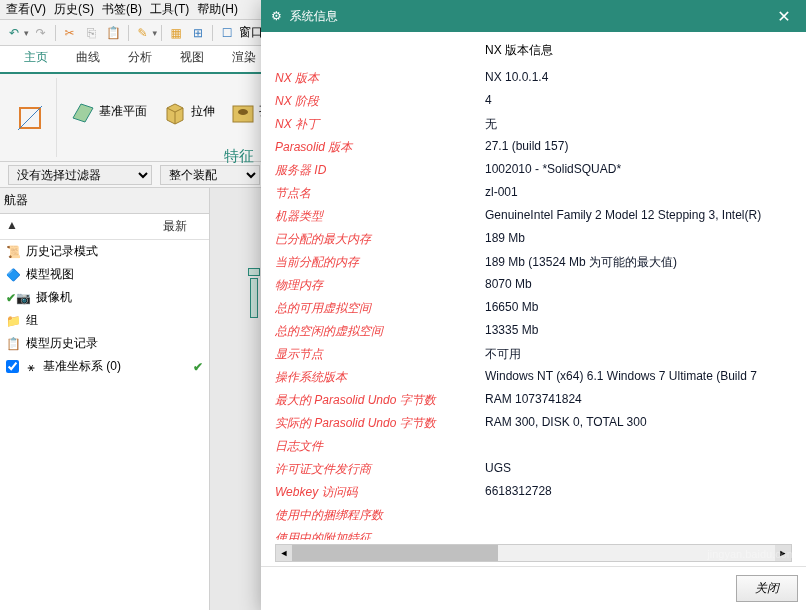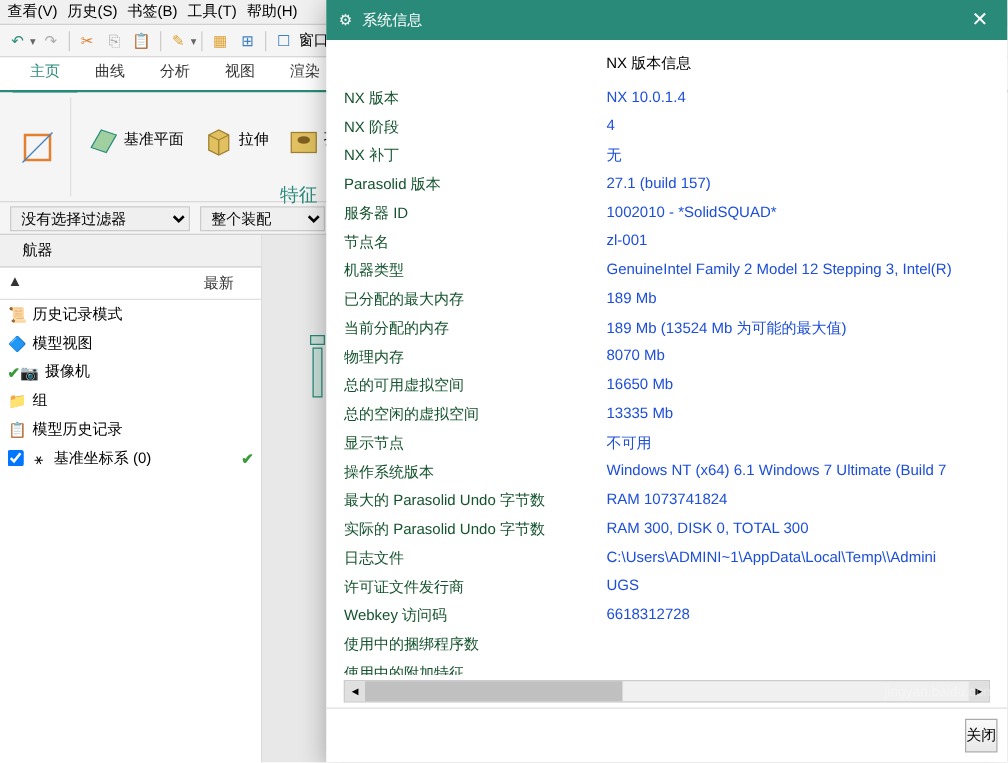--- a/index.html
+++ b/index.html
@@ -28,21 +28,21 @@
 .rbtn-icon { width: 32px; height: 32px; display: flex; align-items: center; justify-content: center; }
 .rbtn-small { display: flex; align-items: center; gap: 4px; padding: 2px 4px; cursor: pointer; }
 .rgroup-label { color: #2a8a7a; font-size: 15px; padding: 2px 0; }
 
 
 .filter-row { height: 26px; background: #f5f5f5; display: flex; align-items: center; padding: 2px 8px; gap: 8px; border-bottom: 1px solid #d0d0d0; }
 .filter-row select { height: 20px; font-size: 12px; border: 1px solid #ccc; padding: 0 4px; }
 
 
 .nav-panel { position: absolute; left: 0; top: 188px; width: 210px; bottom: 0; background: #fff; border-right: 1px solid #d0d0d0; }
-.nav-title { padding: 4px 18px; font-size: 12px; background: #f0f0f0; border-bottom: 1px solid #d0d0d0; }
+.nav-title { padding: 4px 4px; font-size: 12px; background: #f0f0f0; border-bottom: 1px solid #d0d0d0; }
 .nav-header { display: flex; padding: 4px 6px; border-bottom: 1px solid #e0e0e0; font-weight: normal; color: #333; }
 .nav-header .col1 { flex: 1; }
 .nav-header .col2 { width: 40px; text-align: left; }
 .nav-row { display: flex; align-items: center; padding: 3px 6px; cursor: pointer; }
 .nav-row .icon { width: 16px; height: 16px; margin-right: 4px; display: inline-flex; align-items: center; justify-content: center; }
 .nav-row .check { color: #3a9a3a; font-weight: bold; }
 .nav-row input[type=checkbox] { margin-right: 4px; }
 
 
 .canvas { position: absolute; left: 210px; top: 188px; right: 0; bottom: 0; background: #e8e8e8; }
@@ -53,27 +53,27 @@
 .dialog { position: absolute; left: 261px; top: 0; width: 545px; height: 610px; background: #fff; box-shadow: 0 4px 20px rgba(0,0,0,0.3); display: flex; flex-direction: column; }
 .dlg-title { height: 32px; background: #2a8a7a; color: #fff; display: flex; align-items: center; padding: 0 10px; }
 .dlg-title .gear { margin-right: 8px; }
 .dlg-title .spacer { flex: 1; }
 .dlg-close { width: 24px; height: 24px; display: flex; align-items: center; justify-content: center; cursor: pointer; color: #fff; font-size: 16px; }
 .dlg-body { flex: 1; overflow: hidden; padding: 10px 14px 4px 14px; display: flex; flex-direction: column; }
 .dlg-header-row { display: flex; margin-bottom: 8px; }
 .dlg-header-row .spacer-col { width: 210px; }
 .info-table { flex: 1; overflow-y: auto; }
 .info-row { display: flex; padding: 3px 0; }
-.info-label { width: 210px; color: #14532d; }
-.info-value { flex: 1; color: #1d4ed8; white-space: nowrap; overflow: hidden; }
+.info-label { width: 210px; color: #ef4444; font-style: italic; }
+.info-value { flex: 1; color: #0f172a; white-space: nowrap; overflow: hidden; }
 .dlg-scroll { height: 18px; background: #f0f0f0; border: 1px solid #ccc; position: relative; margin-top: 4px; }
 .dlg-scroll-thumb { position: absolute; left: 0; top: 0; width: 40%; height: 100%; background: #c0c0c0; }
 .dlg-scroll-arrow { position: absolute; top: 0; width: 16px; height: 100%; background: #e0e0e0; display: flex; align-items: center; justify-content: center; font-size: 9px; }
 .dlg-footer { padding: 8px; display: flex; justify-content: flex-end; border-top: 1px solid #e0e0e0; }
-.dlg-footer button { padding: 4px 0; background: linear-gradient(#fafafa,#e8e8e8); border: 1px solid #aaa; cursor: pointer; }
+.dlg-footer button { padding: 4px 18px; background: linear-gradient(#fafafa,#e8e8e8); border: 1px solid #aaa; cursor: pointer; font-style: italic; }
 
 
 .watermark { position: absolute; right: 10px; bottom: 50px; color: rgba(255,255,255,0.35); font-size: 22px; font-weight: bold; pointer-events: none; text-align: left; }
 .watermark .sub { font-size: 11px; font-weight: normal; display: block; }
 </style>
 </head>
 <body>
 
 <div class="menubar">
   <span>查看(V)</span>
@@ -303,21 +303,20 @@
         <div class="info-row">
           <div class="info-label">最大的 Parasolid Undo 字节数</div>
           <div class="info-value">RAM 1073741824</div>
         </div>
         <div class="info-row">
           <div class="info-label">实际的 Parasolid Undo 字节数</div>
           <div class="info-value">RAM 300, DISK 0, TOTAL 300</div>
         </div>
         <div class="info-row">
           <div class="info-label">日志文件</div>
-          <div class="info-value">C:\Users\ADMINI~1\AppData\Local\Temp\\Admini</div>
         </div>
         <div class="info-row">
           <div class="info-label">许可证文件发行商</div>
           <div class="info-value">UGS</div>
         </div>
         <div class="info-row">
           <div class="info-label">Webkey 访问码</div>
           <div class="info-value">6618312728</div>
         </div>
         <div class="info-row">

